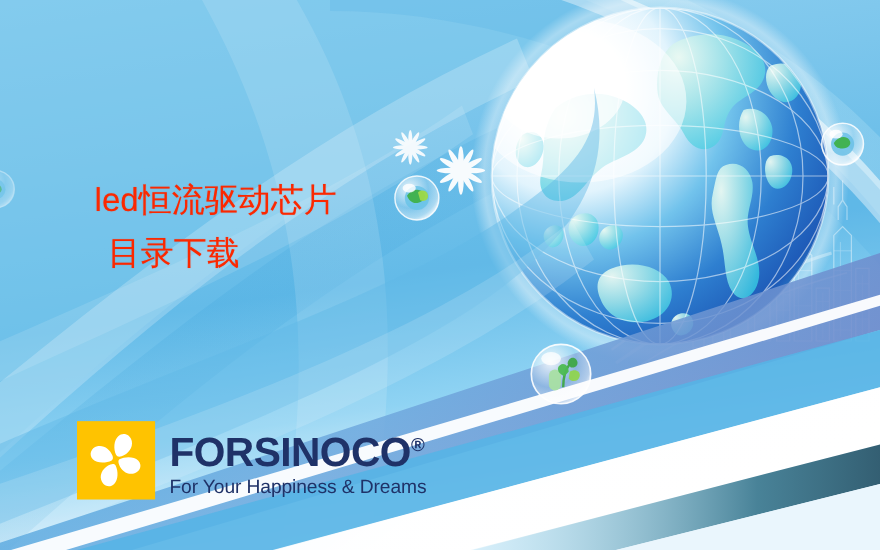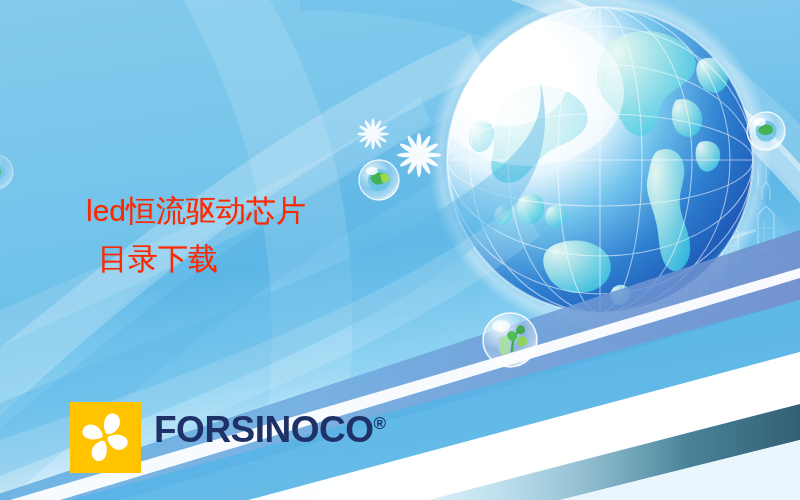--- a/index.html
+++ b/index.html
@@ -17,25 +17,25 @@
   
   #headline{
     position:absolute;left:86px;top:168px;
     color:#FB2800;
     font-size:30px;line-height:1.0;
     letter-spacing:0px;
     text-shadow:0 0 1px rgba(251,40,0,.45);
     white-space:nowrap;
     font-family:"Liberation Sans","DejaVu Sans",sans-serif;
   }
-  #headline .l1{display:block;margin-top:28px;}
+  #headline .l1{display:block;}
   #headline .l2{display:block;margin-top:18px;margin-left:12px;}
   
   #logo{
-    position:absolute;left:70px;top:402px;
+    position:absolute;left:70px;top:383px;
     display:flex;align-items:flex-start;justify-content:center;
   }
   #logo-mark{
     width:71px;height:71px;background:#FFC300;
     position:relative;flex:none;
   }
   #logo-text{margin-left:13px;padding-top:4px;}
   #brand{
     color:#1F3268;
     font-weight:bold;
@@ -328,16 +328,17 @@
                    C 46 49 40.5 45 38.3 39.4 C 37.5 37.4 37.3 35.3 38.5 34.5 Z"></path>
           <path d="M35 40 C 37.8 45.5 37.5 53.4 33.8 57 C 29.7 61 23.4 58.9 21.9 53
                    C 20.4 47.2 24.6 41.4 30.4 39.2 C 32.4 38.4 34.2 38.6 35 40 Z"></path>
           <path d="M31.5 35.6 C 26 38.4 18 38.2 14.4 34.5 C 10.5 30.5 12.6 24.2 18.4 22.7
                    C 24.2 21.2 30 25.4 32.2 31.2 C 33 33.2 32.8 34.9 31.5 35.6 Z"></path>
         </g>
       </svg>
     </div>
     <div id="logo-text">
       <div id="brand"><span>FORSINOCO</span><span class="reg">®</span></div>
+      <div id="tagline">For Your Happiness &amp; Dreams</div>
     </div>
   </div>
 
 </div>
 
 </body></html>

